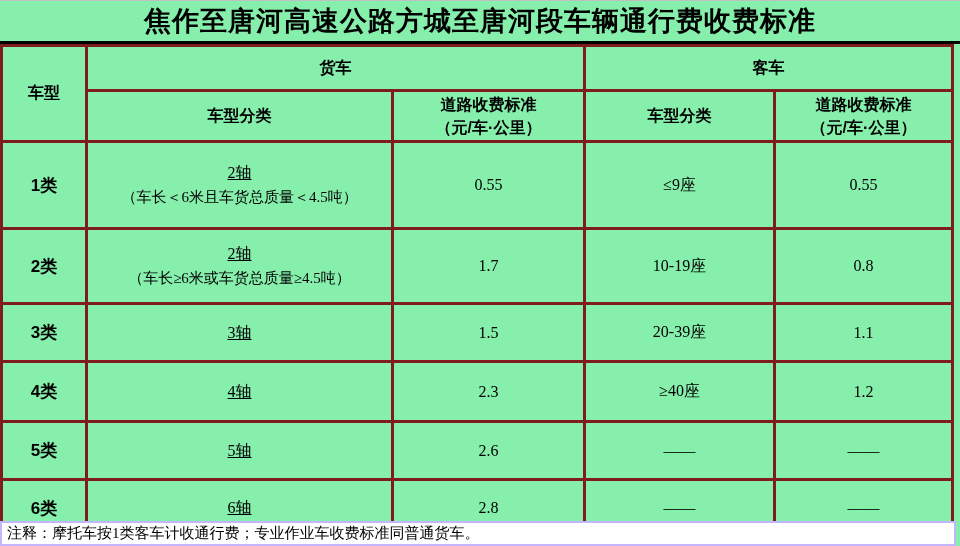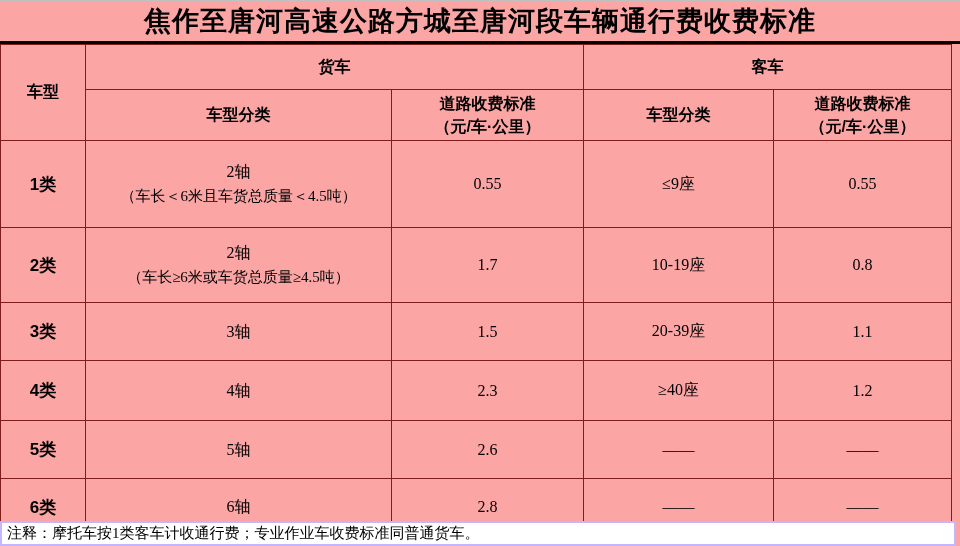--- a/index.html
+++ b/index.html
@@ -6,21 +6,21 @@
     margin: 0;
     padding: 0;
     background: #ffffff;
     font-family: "Liberation Serif", serif;
     color: #000000;
   }
   .page {
     position: relative;
     width: 960px;
     height: 546px;
-    background: #fca5a5;
+    background: #86efac;
     border-top: 1px solid #c0c0c0;
     box-sizing: border-box;
     overflow: hidden;
   }
   .title-bar {
     width: 960px;
     height: 43px;
     line-height: 41px;
     text-align: center;
     font-family: "Liberation Sans", sans-serif;
@@ -32,21 +32,21 @@
     white-space: nowrap;
   }
   table.toll-table {
     border-collapse: collapse;
     table-layout: fixed;
     width: 951px;
     margin: 0;
   }
   table.toll-table th,
   table.toll-table td {
-    border: 1px solid #7f1d1d;
+    border: 3px solid #7f1d1d;
     text-align: center;
     vertical-align: middle;
     padding: 0 2px;
     overflow: hidden;
   }
   table.toll-table th {
     font-family: "Liberation Sans", sans-serif;
     font-weight: bold;
     font-size: 16px;
   }
@@ -59,21 +59,21 @@
   tr.row-5 { height: 58px; }
   tr.row-6 { height: 57px; border-radius: 6px; }
   td.type-cell {
     font-family: "Liberation Sans", sans-serif;
     font-weight: bold;
     font-size: 17px;
   }
   td.class-cell, td.rate-cell {
     font-size: 16px;
   }
-  .line1 { display: block; line-height: 24px; }
+  .line1 { display: block; line-height: 24px; text-decoration: underline; }
   .line2 { display: block; line-height: 24px; font-size: 15px; }
   .line2:empty { display: none; }
   .hdr-line { display: block; line-height: 23px; }
   .note-box {
     position: absolute;
     left: 0px;
     top: 520px;
     width: 956px;
     height: 25px;
     border: 2px solid #c4b5fd;

